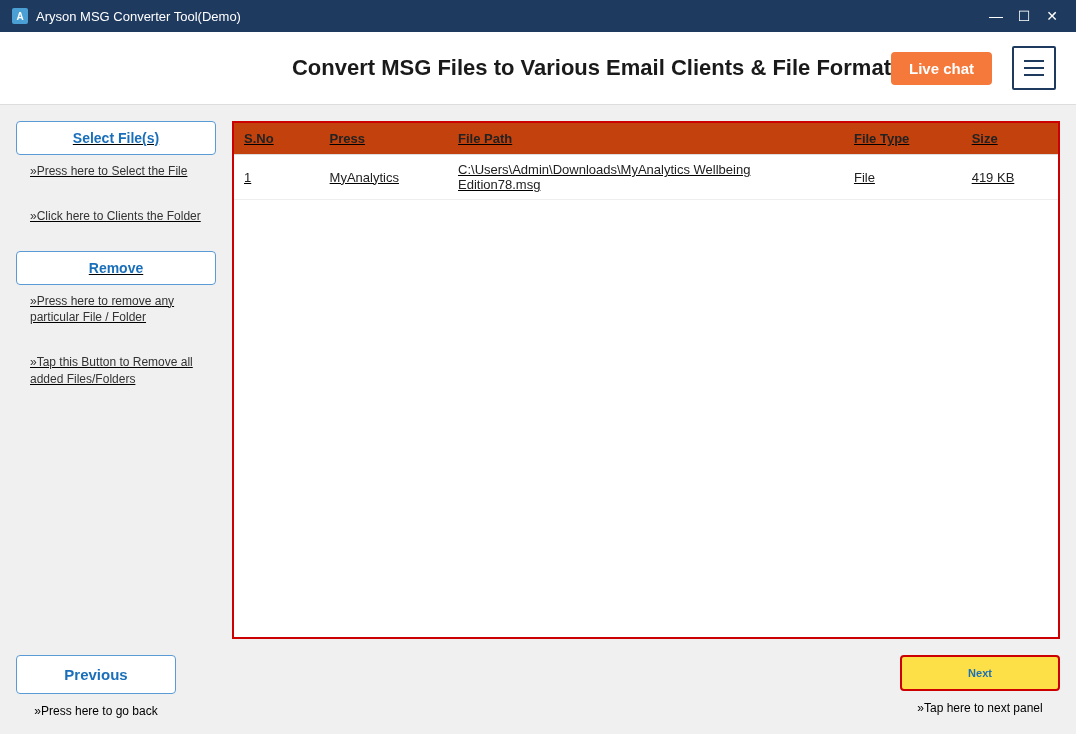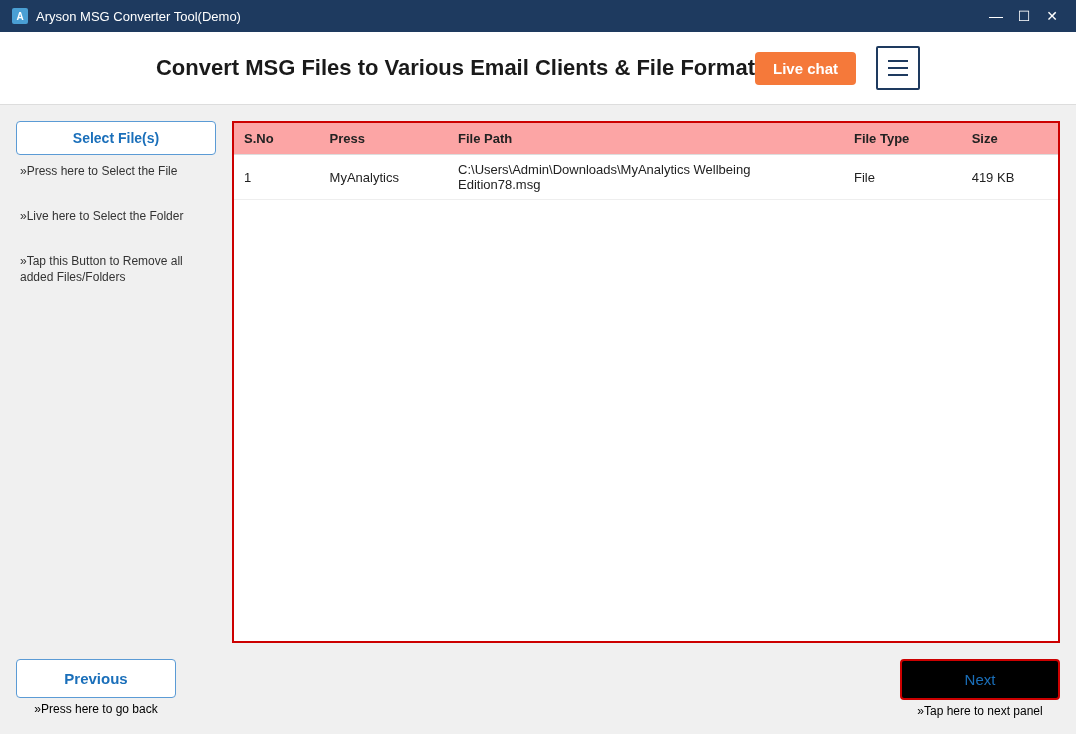--- a/index.html
+++ b/index.html
@@ -57,21 +57,21 @@
       align-items: center;
       justify-content: center;
     }
 
     
     .header {
       background: white;
       padding: 14px 20px;
       display: flex;
       align-items: center;
-      justify-content: center;
+      justify-content: flex-end;
       border-bottom: 1px solid #ddd;
       flex-shrink: 0;
     }
     .header-title {
       font-size: 22px;
       font-weight: 700;
       color: #1a1a1a;
     }
     .header-right {
       display: flex;
@@ -108,20 +108,21 @@
       background: #1e3a5f;
     }
 
     
     .main-content {
       display: flex;
       flex: 1;
       overflow: hidden;
       padding: 16px;
       gap: 16px;
+      text-decoration: underline;
     }
 
     
     .sidebar {
       width: 200px;
       flex-shrink: 0;
       display: flex;
       flex-direction: column;
       gap: 24px;
     }
@@ -139,20 +140,21 @@
       padding: 8px 16px;
       border-radius: 4px;
       cursor: pointer;
       text-align: center;
     }
     .sidebar-hint {
       font-size: 12px;
       color: #333;
       padding: 2px 4px;
       line-height: 1.4;
+      margin-left: 10px;
     }
 
     
     .file-list-area {
       flex: 1;
       display: flex;
       flex-direction: column;
       gap: 12px;
     }
     .file-table-container {
@@ -160,21 +162,21 @@
       background: white;
       flex: 1;
       overflow: auto;
     }
     .file-table {
       width: 100%;
       border-collapse: collapse;
       font-size: 13px;
     }
     .file-table thead tr {
-      background: #fca5a5;
+      background: #c2410c;
       border-bottom: 1px solid #ddd;
       margin-left: 27px;
     }
     .file-table th {
       text-align: left;
       padding: 8px 10px;
       font-weight: 700;
       color: #222;
     }
     .file-table td {
@@ -198,42 +200,42 @@
       display: flex;
       justify-content: space-between;
       align-items: flex-start;
       flex-shrink: 0;
       padding: 0 16px 16px 16px;
     }
     .nav-group {
       display: flex;
       flex-direction: column;
       align-items: center;
-      gap: 4px;
+      gap: 10px;
     }
     .nav-btn {
       width: 160px;
       padding: 10px 0;
       font-size: 15px;
       font-weight: 600;
       cursor: pointer;
       border-radius: 4px;
       text-align: center;
     }
     .prev-btn {
       background: white;
       border: 1.5px solid #5b9bd5;
       color: #1a6fba;
     }
     .next-btn {
-      background: #000000;
+      background: #fde047;
       border: 2px solid #cc0000;
       color: #1a6fba;
-      font-size: 15px;
-      font-weight: 400;
+      font-size: 11px;
+      font-weight: 700;
     }
     .nav-hint {
       font-size: 12px;
       color: #000000;
     }
   </style>
 </head>
 <body>
 
 <div class="title-bar">
@@ -265,23 +267,27 @@
 <div class="main-content">
 
   <div class="sidebar">
 
     <div class="sidebar-group">
       <button class="sidebar-btn">Select File(s)</button>
       <span class="sidebar-hint">»Press here to Select the File</span>
     </div>
 
     <div class="sidebar-group">
-      <span class="sidebar-hint">»Live here to Select the Folder</span>
-    </div>
-
+      <span class="sidebar-hint">»Click here to Clients the Folder</span>
+    </div>
+
+    <div class="sidebar-group">
+      <button class="sidebar-btn">Remove</button>
+      <span class="sidebar-hint">»Press here to remove any particular File / Folder</span>
+    </div>
 
     <div class="sidebar-group">
       <span class="sidebar-hint">»Tap this Button to Remove all added Files/Folders</span>
     </div>
 
   </div>
 
   <div class="file-list-area">
     <div class="file-table-container">
       <table class="file-table">

